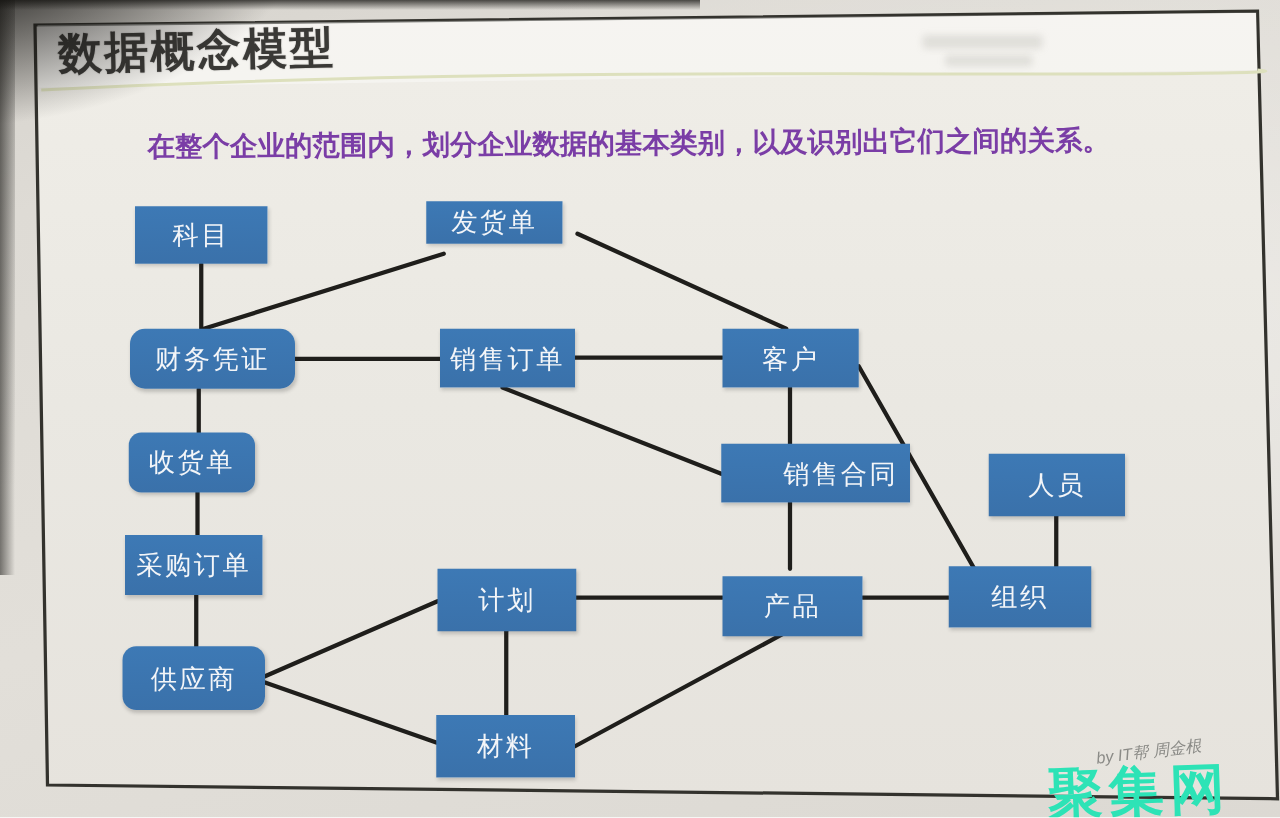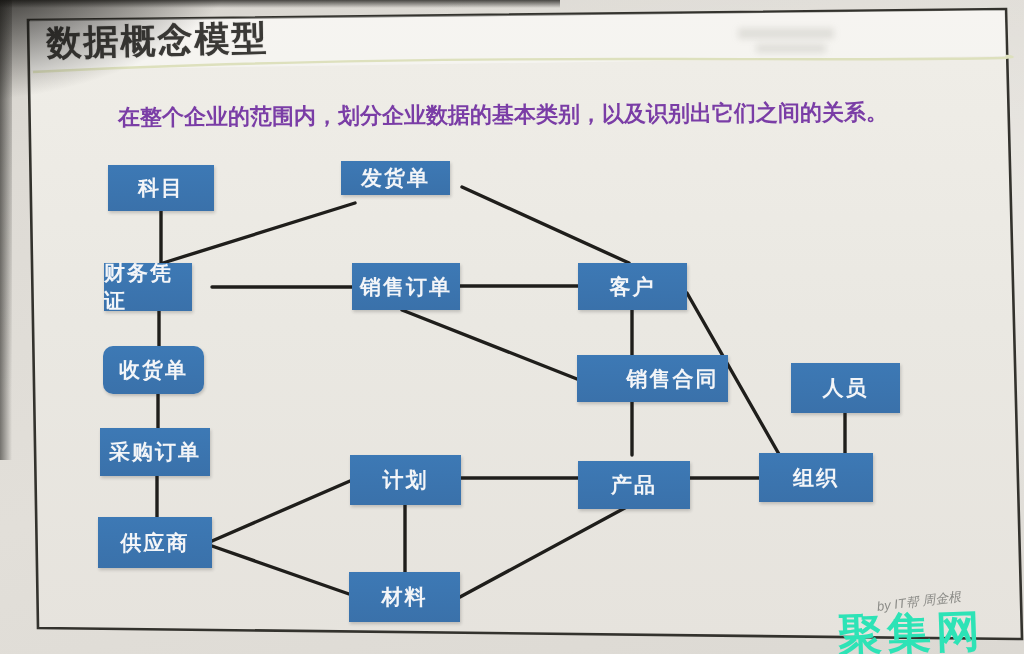--- a/index.html
+++ b/index.html
@@ -32,21 +32,21 @@
     transform:rotate(-.4deg);white-space:nowrap;
   }
   .smudge{position:absolute;background:rgba(140,138,128,.20);filter:blur(3px);border-radius:3px;}
   .smudge.s1{left:738px;top:28px;width:96px;height:11px;}
   .smudge.s2{left:756px;top:44px;width:70px;height:9px;}
 
   .nodes{position:absolute;left:0;top:0;width:1024px;height:654px;}
   .node{
     position:absolute;display:flex;align-items:center;justify-content:center;
     background:linear-gradient(180deg, var(--box-fill,#3d79b5) 0%, #3a71aa 100%);
-    color:var(--box-text,#f3f5f8);font-weight:bold;font-size:21px;letter-spacing:2px;
+    color:var(--box-text,#f3f5f8);font-weight:normal;font-size:21px;letter-spacing:2px;
     box-shadow:1px 2px 3px rgba(40,40,40,.22);
   }
 
   .credit{
     position:absolute;left:876px;top:598px;width:150px;
     font-size:13px;font-style:italic;color:#8b8b87;
     transform:rotate(-7deg);transform-origin:left top;white-space:nowrap;
   }
   .watermark{
     position:absolute;left:838px;top:604px;
@@ -90,31 +90,31 @@
       <line x1="845" y1="413" x2="845" y2="453" stroke="#1f1e1b" stroke-width="3.4" stroke-linecap="round"></line>
       <line x1="212" y1="541" x2="350" y2="481" stroke="#1f1e1b" stroke-width="3.4" stroke-linecap="round"></line>
       <line x1="212" y1="546" x2="349" y2="594" stroke="#1f1e1b" stroke-width="3.4" stroke-linecap="round"></line>
       <line x1="405" y1="505" x2="405" y2="572" stroke="#1f1e1b" stroke-width="3.4" stroke-linecap="round"></line>
       <line x1="460" y1="597" x2="634" y2="503" stroke="#1f1e1b" stroke-width="3.4" stroke-linecap="round"></line>
     </svg>
 
   <div class="nodes">
       <div class="node" style="left: 108px; top: 165px; width: 106px; height: 46px;">科目</div>
       <div class="node" style="left: 341px; top: 161px; width: 109px; height: 34px;">发货单</div>
-      <div class="node" style="left: 104px; top: 263px; width: 88px; height: 48px;">财务凭证</div>
+      <div class="node" style="left: 104px; top: 263px; width: 132px; height: 48px; border-radius: 12px;">财务凭证</div>
       <div class="node" style="left: 352px; top: 263px; width: 108px; height: 47px;">销售订单</div>
       <div class="node" style="left: 578px; top: 263px; width: 109px; height: 47px;">客户</div>
       <div class="node" style="left: 103px; top: 346px; width: 101px; height: 48px; border-radius: 10px;">收货单</div>
       <div class="node" style="left: 577px; top: 355px; width: 111px; height: 47px; padding-left: 40px;">销售合同</div>
       <div class="node" style="left: 791px; top: 363px; width: 109px; height: 50px;">人员</div>
       <div class="node" style="left: 100px; top: 428px; width: 110px; height: 48px;">采购订单</div>
       <div class="node" style="left: 350px; top: 455px; width: 111px; height: 50px;">计划</div>
       <div class="node" style="left: 578px; top: 461px; width: 112px; height: 48px;">产品</div>
       <div class="node" style="left: 759px; top: 453px; width: 114px; height: 49px;">组织</div>
-      <div class="node" style="left: 98px; top: 517px; width: 114px; height: 51px;">供应商</div>
+      <div class="node" style="left: 98px; top: 517px; width: 114px; height: 51px; border-radius: 11px;">供应商</div>
       <div class="node" style="left: 349px; top: 572px; width: 111px; height: 50px; text-align: right;">材料</div>
     </div>
 
   <div class="title">数据概念模型</div>
   <div class="subtitle">在整个企业的范围内，划分企业数据的基本类别，以及识别出它们之间的关系。</div>
 
   <div class="smudge s1"></div>
   <div class="smudge s2"></div>
 
   <div class="credit">by IT帮 周金根</div>

